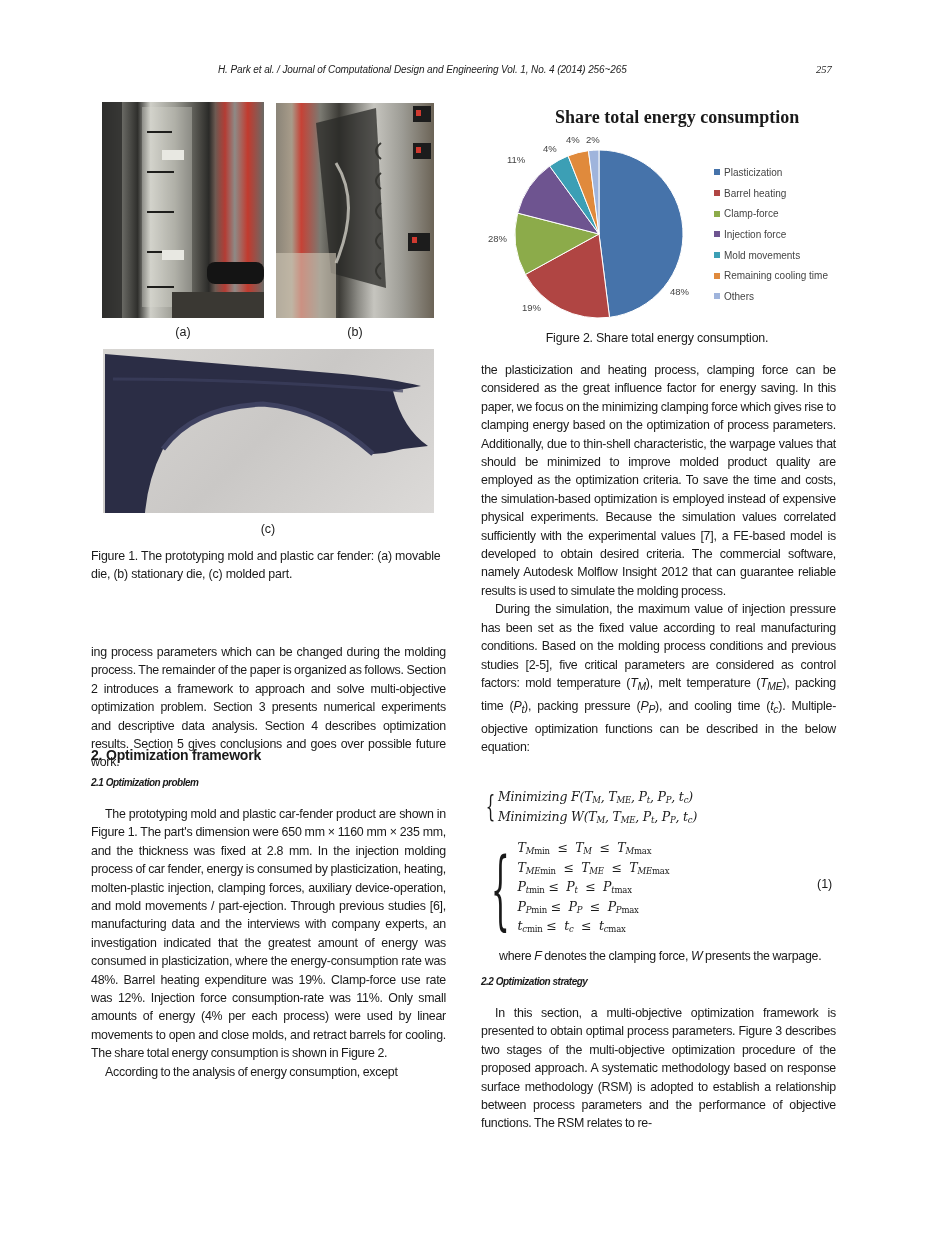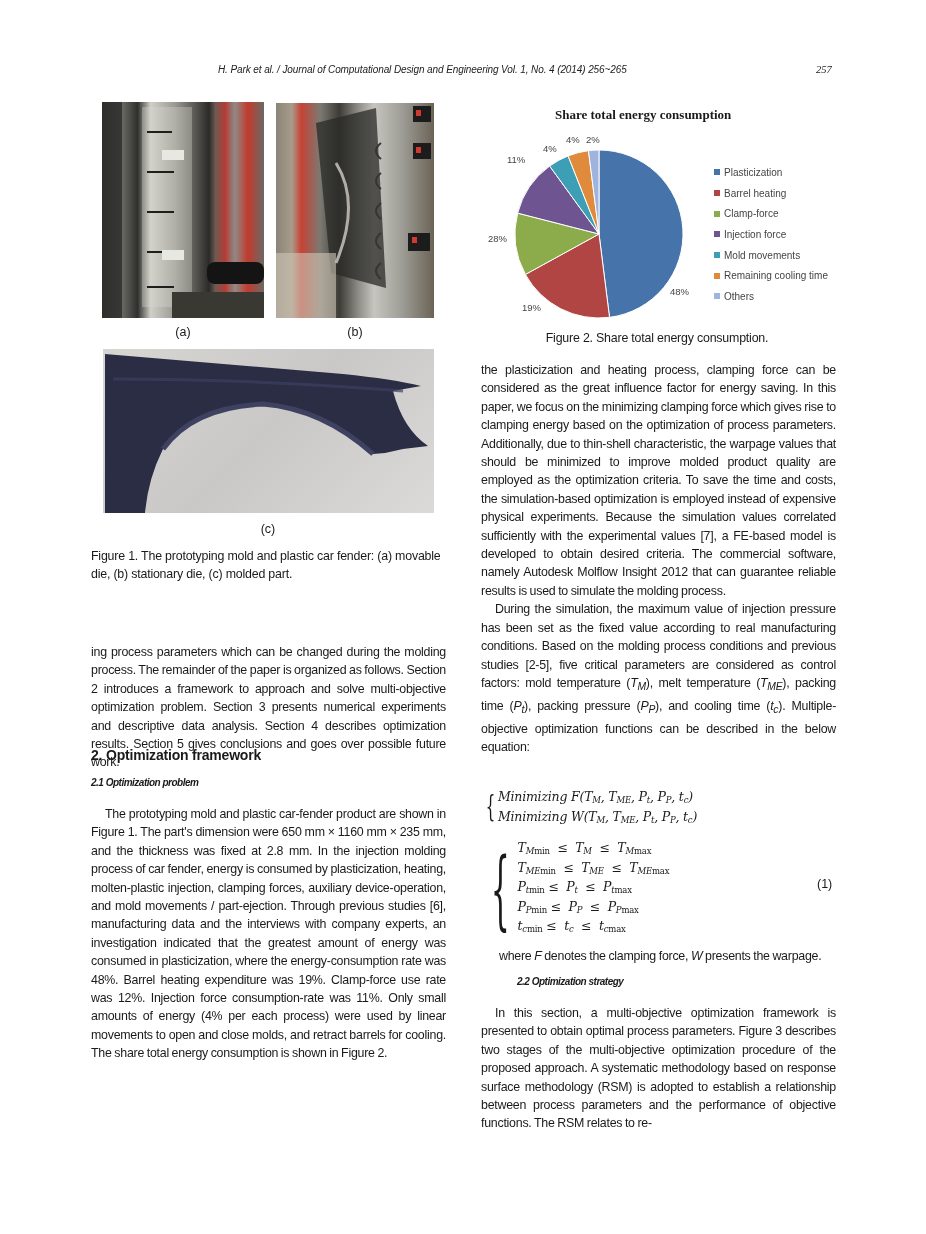--- a/index.html
+++ b/index.html
@@ -10,21 +10,21 @@
   .col { font-size:12.4px; line-height:18.4px; text-align:justify; letter-spacing:-0.25px; word-spacing:-0.5px; }
   .col p { margin:0; }
   .indent { text-indent:14px; }
   .photo { overflow:hidden; }
   .sublabel { font-size:12.5px; text-align:center; }
   .caption { font-size:12.4px; line-height:18.4px; letter-spacing:-0.2px; }
   .h2 { font-weight:bold; font-size:14px; letter-spacing:-0.2px; }
   .h3 { font-weight:bold; font-style:italic; font-size:10px; letter-spacing:-0.5px; }
   .math { font-family:"DejaVu Serif", serif; font-style:italic; font-size:12.5px; line-height:16.5px; letter-spacing:-0.2px; }
   .math sub { font-size:8.5px; vertical-align:-2px; }
-  .chart-title { font-family:"Liberation Serif", serif; font-weight:bold; font-size:13px; }
+  .chart-title { font-family:"Liberation Serif", serif; font-weight:bold; font-size:18px; }
   .legend { font-size:10px; color:#444; }
   .legend .row { display:flex; align-items:center; height:20.7px; }
   .legend .sw { width:6px; height:6px; margin-right:4px; }
   .pct { font-size:9.5px; color:#444; }
 </style>
 </head>
 <body>
 
 <div class="abs header">H. Park et al. / Journal of Computational Design and Engineering Vol. 1, No. 4 (2014) 256~265</div>
 <div class="abs pageno">257</div>
@@ -80,20 +80,21 @@
 
 <div class="abs caption" style="left:91px;top:547px;width:355px;text-align:left;">Figure 1. The prototyping mold and plastic car fender: (a) movable die, (b) stationary die, (c) molded part.</div>
 
 <div class="abs col" style="left:91px;top:599px;width:355px;margin-top:44px;">
   <p>ing process parameters which can be changed during the molding process. The remainder of the paper is organized as follows. Section 2 introduces a framework to approach and solve multi-objective optimization problem. Section 3 presents numerical experiments and descriptive data analysis. Section 4 describes optimization results. Section 5 gives conclusions and goes over possible future work.</p>
 </div>
 <div class="abs h2" style="left:91px;top:747px;">2. Optimization framework</div>
 <div class="abs h3" style="left:91px;top:777px;">2.1 Optimization problem</div>
 <div class="abs col" style="left:91px;top:805px;width:355px;">
   <p class="indent">The prototyping mold and plastic car-fender product are shown in Figure 1. The part's dimension were 650 mm × 1160 mm × 235 mm, and the thickness was fixed at 2.8 mm. In the injection molding process of car fender, energy is consumed by plasticization, heating, molten-plastic injection, clamping forces, auxiliary device-operation, and mold movements / part-ejection. Through previous studies [6], manufacturing data and the interviews with company experts, an investigation indicated that the greatest amount of energy was consumed in plasticization, where the energy-consumption rate was 48%. Barrel heating expenditure was 19%. Clamp-force use rate was 12%. Injection force consumption-rate was 11%. Only small amounts of energy (4% per each process) were used by linear movements to open and close molds, and retract barrels for cooling. The share total energy consumption is shown in Figure 2.</p>
+  <p class="indent">According to the analysis of energy consumption, except</p>
 </div>
 
 <div class="abs chart-title" style="left:555px;top:107px;">Share total energy consumption</div>
 <svg class="abs" style="left:505px;top:140px;" width="190" height="190" viewBox="0 0 190 190">
   <g id="pie" transform="translate(94,94)">
       <path d="M0 0 L5.143516556418883e-15 -84 A84 84 0 0 1 10.527991619401575 83.33763491041613 Z" fill="#4673aa" stroke="#ffffff" stroke-width="1"></path>
       <path d="M0 0 L10.527991619401575 83.33763491041613 A84 84 0 0 1 -73.60976112368452 40.46730862454411 Z" fill="#b04543" stroke="#ffffff" stroke-width="1"></path>
       <path d="M0 0 L-73.60976112368452 40.46730862454411 A84 84 0 0 1 -81.36098553480502 -20.889950521847748 Z" fill="#8cab4a" stroke="#ffffff" stroke-width="1"></path>
       <path d="M0 0 L-81.36098553480502 -20.889950521847748 A84 84 0 0 1 -49.37396119256782 -67.95742752749553 Z" fill="#6e5490" stroke="#ffffff" stroke-width="1"></path>
       <path d="M0 0 L-49.37396119256782 -67.95742752749553 A84 84 0 0 1 -30.922462425513 -78.10122481461309 Z" fill="#3c9fb5" stroke="#ffffff" stroke-width="1"></path>
@@ -167,16 +168,16 @@
       <div>P<sub>P<span style="font-style:normal">min</span></sub> ≤&nbsp; P<sub>P</sub> &nbsp;≤&nbsp; P<sub>P<span style="font-style:normal">max</span></sub></div>
       <div>t<sub>c<span style="font-style:normal">min</span></sub> ≤&nbsp; t<sub>c</sub> &nbsp;≤&nbsp; t<sub>c<span style="font-style:normal">max</span></sub></div>
     </div>
   </div>
 </div>
 <div class="abs" style="left:817px;top:877px;font-size:12.5px;">(1)</div>
 
 <div class="abs col" style="left:499px;top:947px;width:360px;text-align:left;">
   <span>where </span><i>F</i><span> denotes the clamping force, </span><i>W</i><span> presents the warpage.</span>
 </div>
-<div class="abs h3" style="left:481px;top:976px;margin-left:36px;">2.2 Optimization strategy</div>
+<div class="abs h3" style="left:481px;top:976px;">2.2 Optimization strategy</div>
 <div class="abs col" style="left:481px;top:1004px;width:355px;">
   <p class="indent">In this section, a multi-objective optimization framework is presented to obtain optimal process parameters. Figure 3 describes two stages of the multi-objective optimization procedure of the proposed approach. A systematic methodology based on response surface methodology (RSM) is adopted to establish a relationship between process parameters and the performance of objective functions. The RSM relates to re-</p>
 </div>
 
 </body></html>

